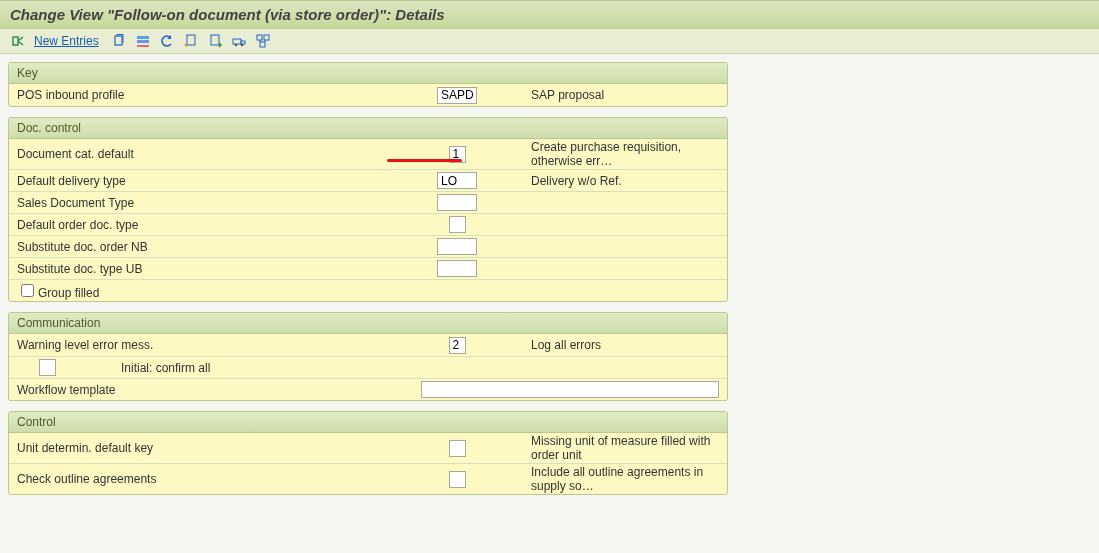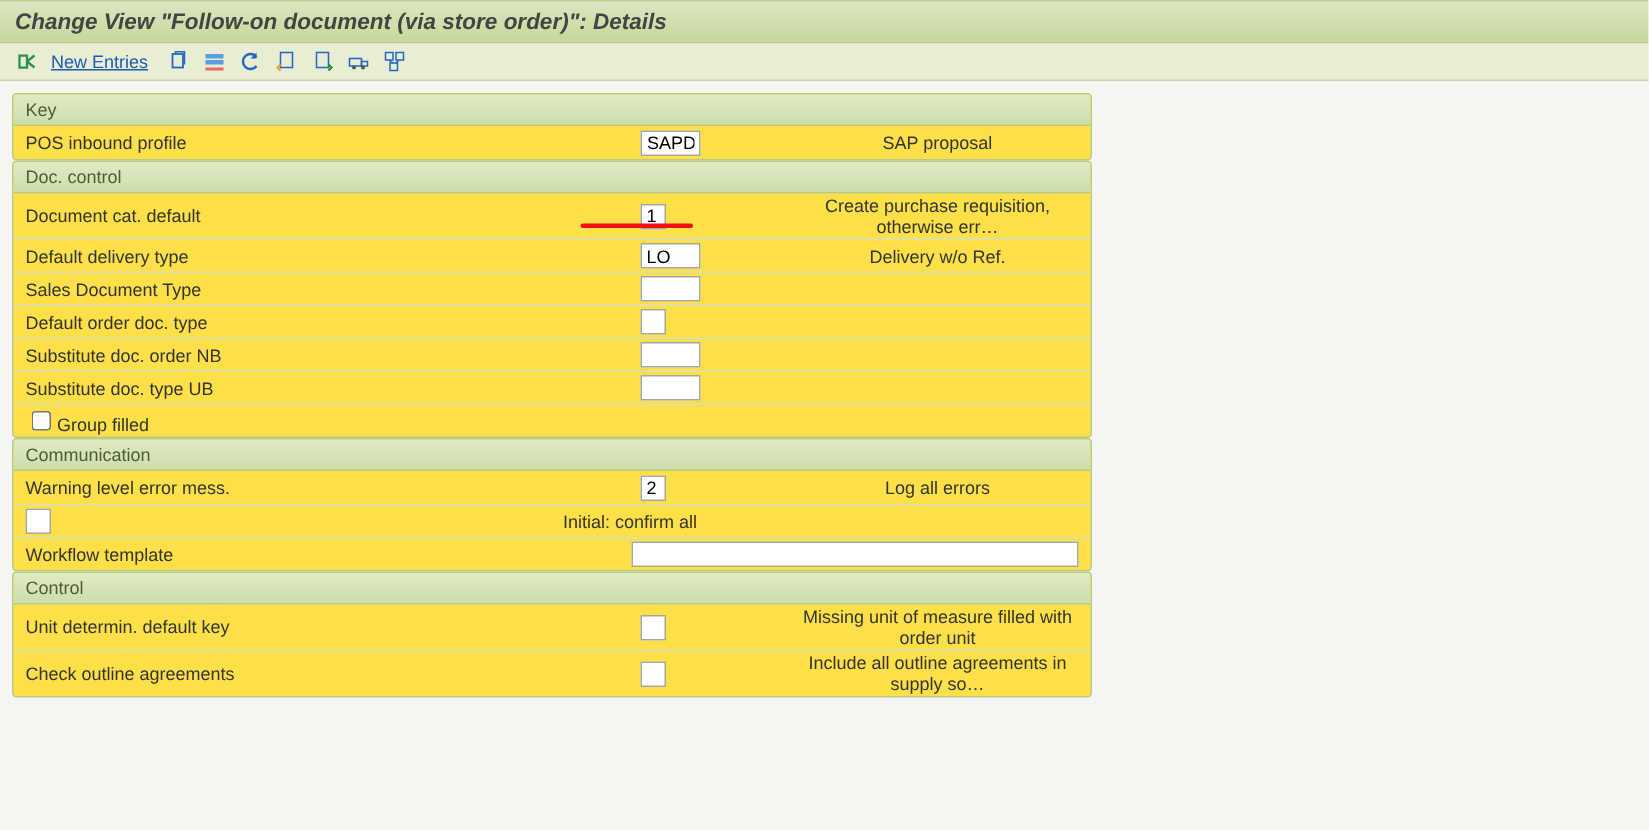--- a/index.html
+++ b/index.html
@@ -39,43 +39,44 @@
     .tool-text {
       color: #1b5db2;
       cursor: pointer;
       margin-right: 4px;
       text-decoration: underline;
     }
     .content { padding: 8px; }
     .group {
       border: 1px solid #b8cb8a;
       border-radius: 3px;
+      margin-bottom: 10px;
       width: 720px;
-      background:#fde047;
+      background:#fef9c3;
       overflow:hidden;
     }
     .group-header {
       background: linear-gradient(#e0ebc2, #cdddad);
       border-bottom: 1px solid #b8cb8a;
       padding: 3px 8px;
       color: #4f5e2e;
       font-size:12px;
     }
     .group-body { padding: 0; }
     .row {
       display:flex;
       align-items:center;
       border-top: 1px solid #d7e0be;
       min-height: 22px;
       padding: 1px 8px;
     }
     .row:first-child{ border-top:none; }
     .label-col { width: 410px; color:#333; }
-    .input-col { width:60px; display:flex; justify-content:flex-start; }
-    .descr-col { padding-left: 44px; flex:1; color:#333;text-align:center;}
+    .input-col { width:60px; display:flex; justify-content:center; }
+    .descr-col { padding-left: 44px; flex:1; color:#333;}
     input.sap-in {
       border:1px solid #a7a79a;
       background:#fff;
       height:17px; font-size:12px;
       padding: 0 3px;
       font-family:inherit;
     }
     .w40{width:40px;} .w17{width:17px;} .w250{width:250px;}
     .chk { margin-right:4px; }
     .red-underline {

